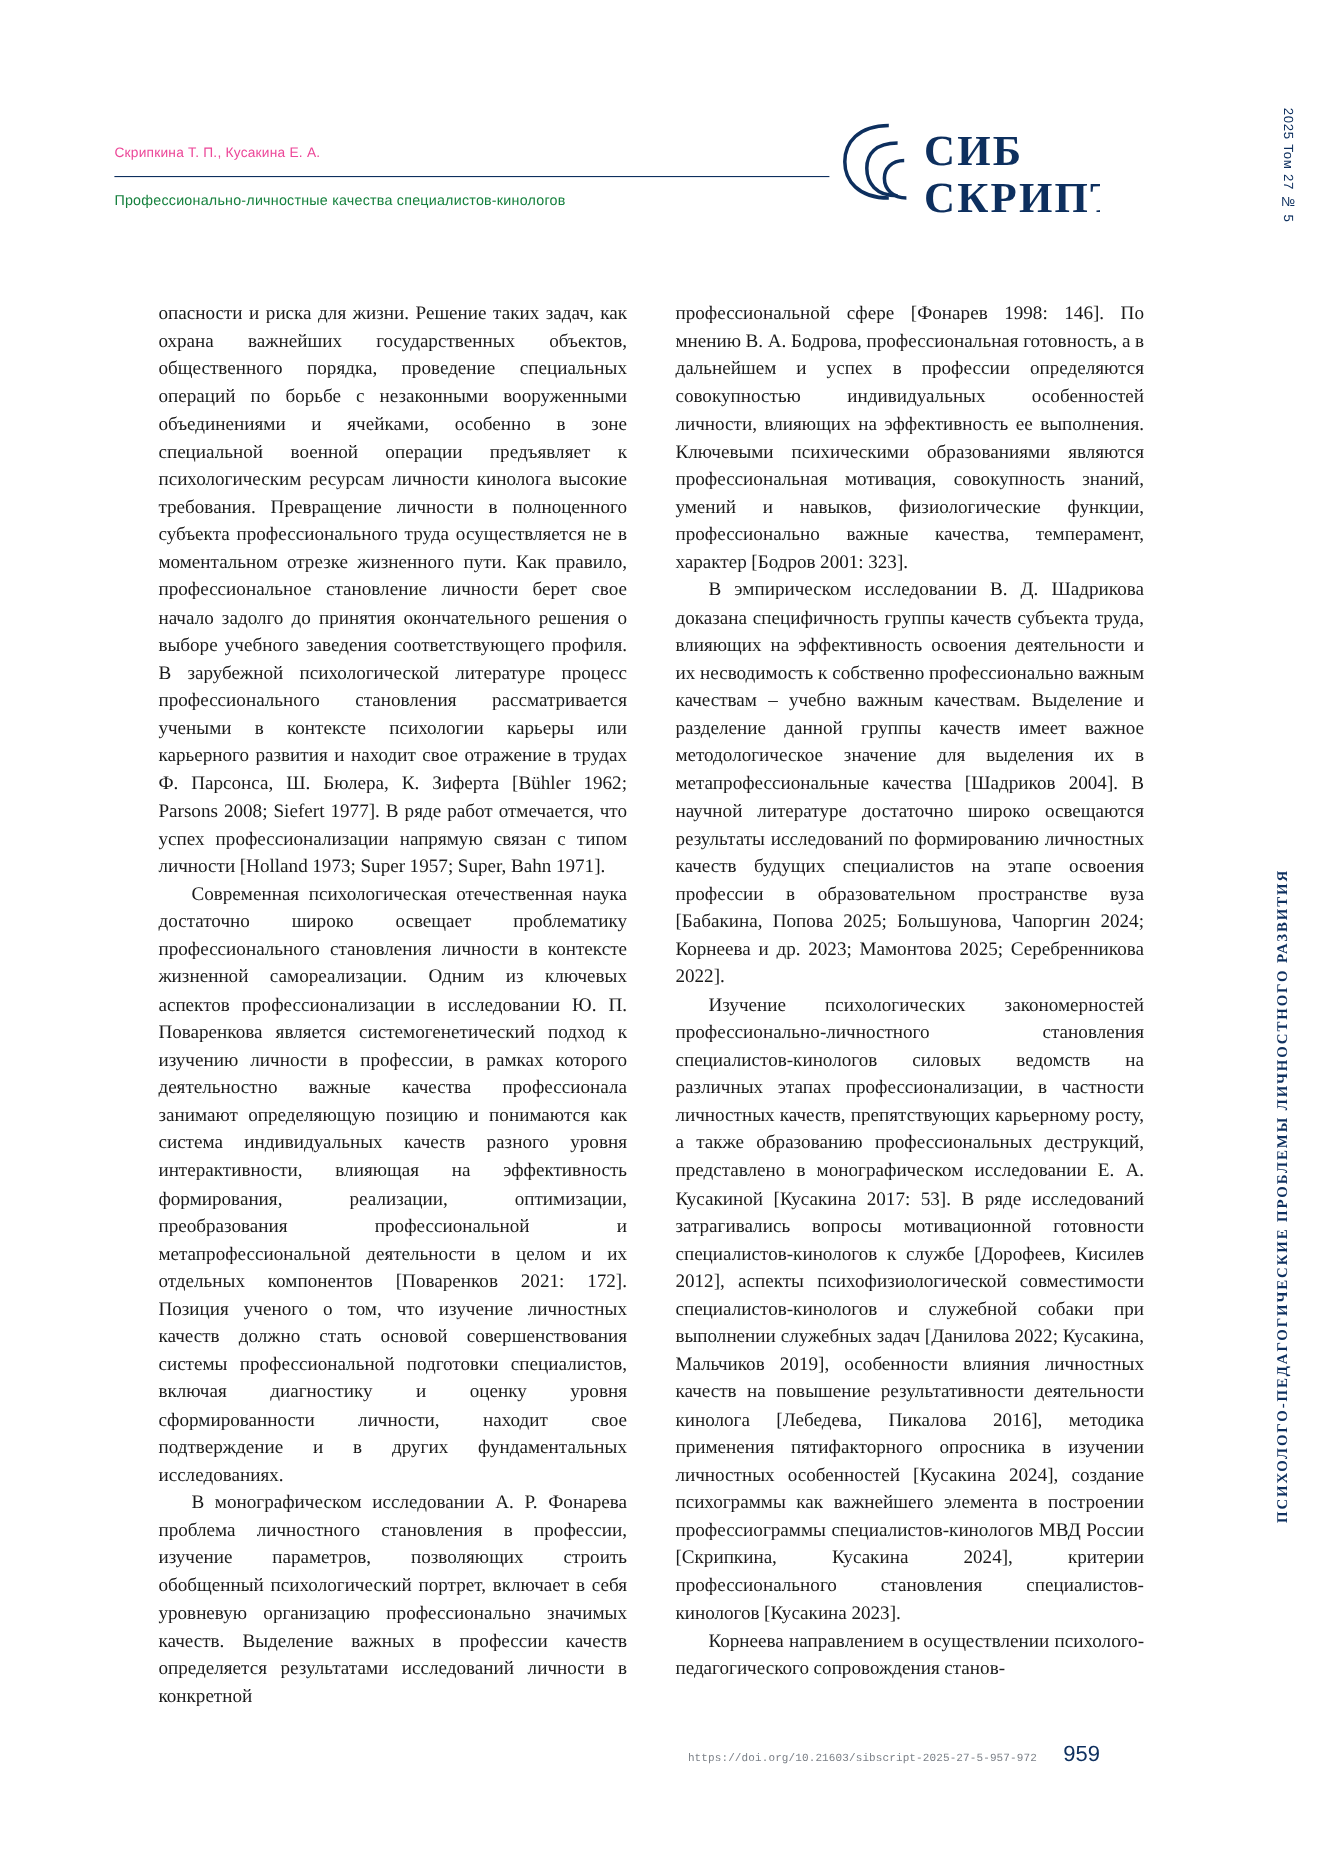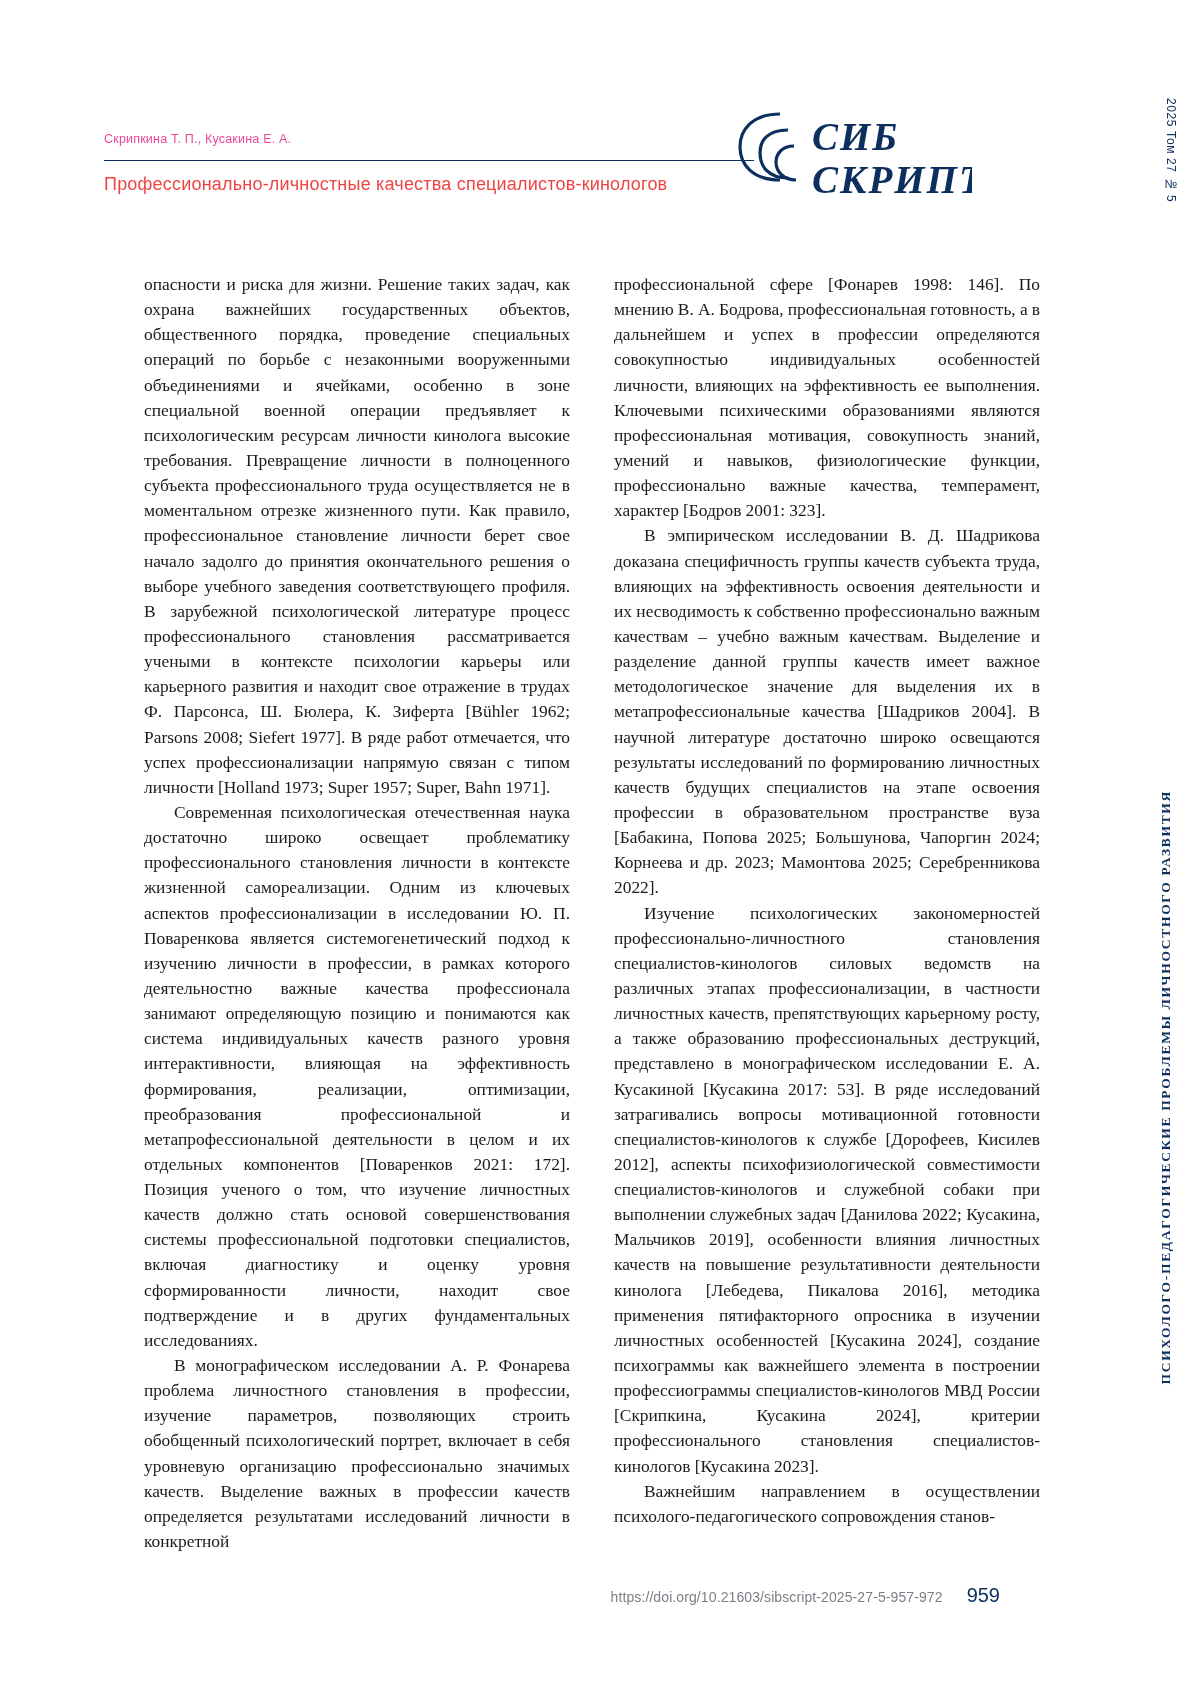--- a/index.html
+++ b/index.html
@@ -31,34 +31,33 @@
     letter-spacing: 0.2px;
     padding-bottom: 14px;
   }
   .header-rule {
     border-top: 1px solid #0d2f5e;
     width: 650px;
     height: 0;
   }
   .header-title {
     font-family: "Liberation Sans", sans-serif;
-    font-size: 18px;
-    color: #ef4444;
+    font-size: 13px;
+    color: #15803d;
     letter-spacing: 0.2px;
     padding-top: 13px;
   }
 
   
   .logo {
     position: absolute;
-    left: 732px;
+    left: 760px;
     top: 100px;
     width: 240px;
     height: 110px;
-    font-style: italic;
   }
   .logo svg { display: block; }
 
   
   .issue-vertical {
     position: absolute;
     right: 22px;
     top: 98px;
     font-family: "Liberation Sans", sans-serif;
     font-size: 12px;
@@ -115,22 +114,22 @@
     position: absolute;
     left: 104px;
     top: 1584px;
     width: 896px;
     display: flex;
     justify-content: flex-end;
     align-items: baseline;
     gap: 24px;
   }
   .footer-doi {
-    font-family: Liberation Sans, sans-serif;
-    font-size: 14px;
+    font-family: Liberation Mono, monospace;
+    font-size: 10px;
     color: #7a7f86;
     letter-spacing: 0.1px;
   }
   .footer-page {
     font-family: "Liberation Sans", sans-serif;
     font-size: 20px;
     color: #0d2f5e;
     font-weight: normal;
   }
 </style>
@@ -164,21 +163,21 @@
   <div class="columns">
     <div class="col">
       <p class="first">опасности и риска для жизни. Решение таких задач, как охрана важнейших государственных объектов, общественного порядка, проведение специальных операций по борьбе с незаконными вооруженными объединениями и ячейками, особенно в зоне специальной военной операции предъявляет к психологическим ресурсам личности кинолога высокие требования. Превращение личности в полноценного субъекта профессионального труда осуществляется не в моментальном отрезке жизненного пути. Как правило, профессиональное становление личности берет свое начало задолго до принятия окончательного решения о выборе учебного заведения соответствующего профиля. В зарубежной психологической литературе процесс профессионального становления рассматривается учеными в контексте психологии карьеры или карьерного развития и находит свое отражение в трудах Ф. Парсонса, Ш. Бюлера, К. Зиферта [Bühler 1962; Parsons 2008; Siefert 1977]. В ряде работ отмечается, что успех профессионализации напрямую связан с типом личности [Holland 1973; Super 1957; Super, Bahn 1971].</p>
       <p>Современная психологическая отечественная наука достаточно широко освещает проблематику профессионального становления личности в контексте жизненной самореализации. Одним из ключевых аспектов профессионализации в исследовании Ю. П. Поваренкова является системогенетический подход к изучению личности в профессии, в рамках которого деятельностно важные качества профессионала занимают определяющую позицию и понимаются как система индивидуальных качеств разного уровня интерактивности, влияющая на эффективность формирования, реализации, оптимизации, преобразования профессиональной и метапрофессиональной деятельности в целом и их отдельных компонентов [Поваренков 2021: 172]. Позиция ученого о том, что изучение личностных качеств должно стать основой совершенствования системы профессиональной подготовки специалистов, включая диагностику и оценку уровня сформированности личности, находит свое подтверждение и в других фундаментальных исследованиях.</p>
       <p>В монографическом исследовании А. Р. Фонарева проблема личностного становления в профессии, изучение параметров, позволяющих строить обобщенный психологический портрет, включает в себя уровневую организацию профессионально значимых качеств. Выделение важных в профессии качеств определяется результатами исследований личности в конкретной</p>
     </div>
     <div class="col">
       <p class="first">профессиональной сфере [Фонарев 1998: 146]. По мнению В. А. Бодрова, профессиональная готовность, а в дальнейшем и успех в профессии определяются совокупностью индивидуальных особенностей личности, влияющих на эффективность ее выполнения. Ключевыми психическими образованиями являются профессиональная мотивация, совокупность знаний, умений и навыков, физиологические функции, профессионально важные качества, темперамент, характер [Бодров 2001: 323].</p>
       <p>В эмпирическом исследовании В. Д. Шадрикова доказана специфичность группы качеств субъекта труда, влияющих на эффективность освоения деятельности и их несводимость к собственно профессионально важным качествам – учебно важным качествам. Выделение и разделение данной группы качеств имеет важное методологическое значение для выделения их в метапрофессиональные качества [Шадриков 2004]. В научной литературе достаточно широко освещаются результаты исследований по формированию личностных качеств будущих специалистов на этапе освоения профессии в образовательном пространстве вуза [Бабакина, Попова 2025; Большунова, Чапоргин 2024; Корнеева и др. 2023; Мамонтова 2025; Серебренникова 2022].</p>
       <p>Изучение психологических закономерностей профессионально-личностного становления специалистов-кинологов силовых ведомств на различных этапах профессионализации, в частности личностных качеств, препятствующих карьерному росту, а также образованию профессиональных деструкций, представлено в монографическом исследовании Е. А. Кусакиной [Кусакина 2017: 53]. В ряде исследований затрагивались вопросы мотивационной готовности специалистов-кинологов к службе [Дорофеев, Кисилев 2012], аспекты психофизиологической совместимости специалистов-кинологов и служебной собаки при выполнении служебных задач [Данилова 2022; Кусакина, Мальчиков 2019], особенности влияния личностных качеств на повышение результативности деятельности кинолога [Лебедева, Пикалова 2016], методика применения пятифакторного опросника в изучении личностных особенностей [Кусакина 2024], создание психограммы как важнейшего элемента в построении профессиограммы специалистов-кинологов МВД России [Скрипкина, Кусакина 2024], критерии профессионального становления специалистов-кинологов [Кусакина 2023].</p>
-      <p>Важнейшим направлением в осуществлении психолого-педагогического сопровождения станов-</p>
+      <p>Корнеева направлением в осуществлении психолого-педагогического сопровождения станов-</p>
     </div>
   </div>
 
   <div class="footer">
     <div class="footer-doi">https://doi.org/10.21603/sibscript-2025-27-5-957-972</div>
     <div class="footer-page">959</div>
   </div>
 
 </div>
 

